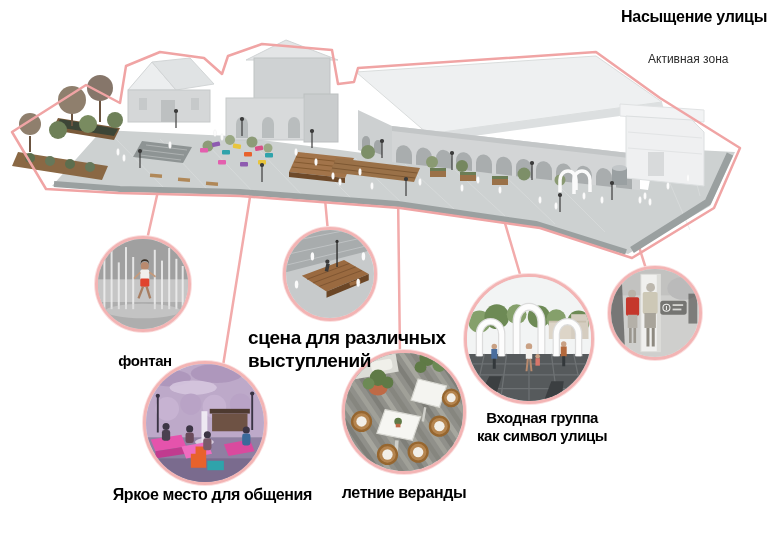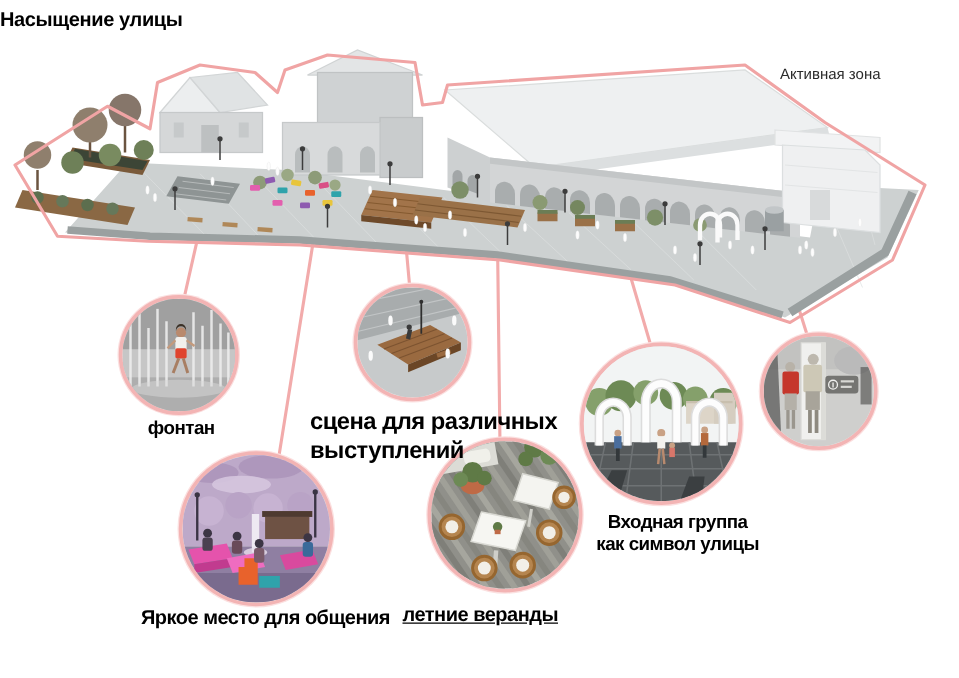--- a/index.html
+++ b/index.html
@@ -1,37 +1,37 @@
 <!DOCTYPE html>
 <html><head>
 <meta charset="utf-8">
 <style>
   html,body { margin:0; padding:0; background:#ffffff; }
   .page { position:relative; width:767px; height:542px; background:#ffffff; overflow:hidden;
           font-family:"Liberation Sans", sans-serif; }
-  .title { position:absolute; top:8px; left:0; width:100%; text-align:left;
+  .title { position:absolute; top:8px; left:0; width:100%; text-align:right;
            font-size:16px; font-weight:800; letter-spacing:-0.3px; color:#000; }
-  .active-zone { position:absolute; left:624px; top:52px; font-size:12px; color:#2b2b2b; }
+  .active-zone { position:absolute; left:648px; top:52px; font-size:12px; color:#2b2b2b; }
   svg.scene { position:absolute; left:0; top:0; z-index:1; }
   .callout { position:absolute; border-radius:50%; border:3px solid #f3b4b4;
              box-shadow:0 0 0 1px #fbe0e0; overflow:hidden; box-sizing:border-box;
              background:#e8e8e8; z-index:2; }
   .callout svg { display:block; width:100%; height:100%; }
   #c-fountain  { left:95px;  top:236px; width:96px;  height:96px;  }
   #c-stage     { left:283px; top:227px; width:94px;  height:94px;  }
   #c-bright    { left:143px; top:361px; width:124px; height:124px; }
   #c-entrance  { left:464px; top:274px; width:130px; height:130px; }
   #c-verandas  { left:342px; top:350px; width:124px; height:124px; z-index:3; }
   #c-info      { left:608px; top:266px; width:94px;  height:94px;  }
   .clabel { position:absolute; z-index:4; font-weight:800; color:#000;
             white-space:pre-line; letter-spacing:-0.4px; line-height:1.22; }
-  #lbl-fountain { left:95px;  top:334px; width:100px; text-align:center; font-size:15px; }
+  #lbl-fountain { left:95px;  top:352px; width:100px; text-align:center; font-size:15px; }
   #lbl-stage    { left:248px; top:326px; font-size:19px; }
   #lbl-bright   { left:100px; top:485px; width:212px; text-align:right; font-size:16px; }
-  #lbl-verandas { left:322px; top:483px; width:164px; font-size:16px;text-decoration:underline; }
+  #lbl-verandas { left:322px; top:483px; width:164px; text-align:center; font-size:16px; }
   #lbl-entrance { left:477px; top:409px; font-size:15px;text-align:center; }
   #lbl-info     { left:607px; top:364px; font-size:15px; }
 </style>
 </head>
 <body>
 
 <div class="page">
 
   <div class="title">Насыщение улицы</div>
   <div class="active-zone">Активная зона</div>

